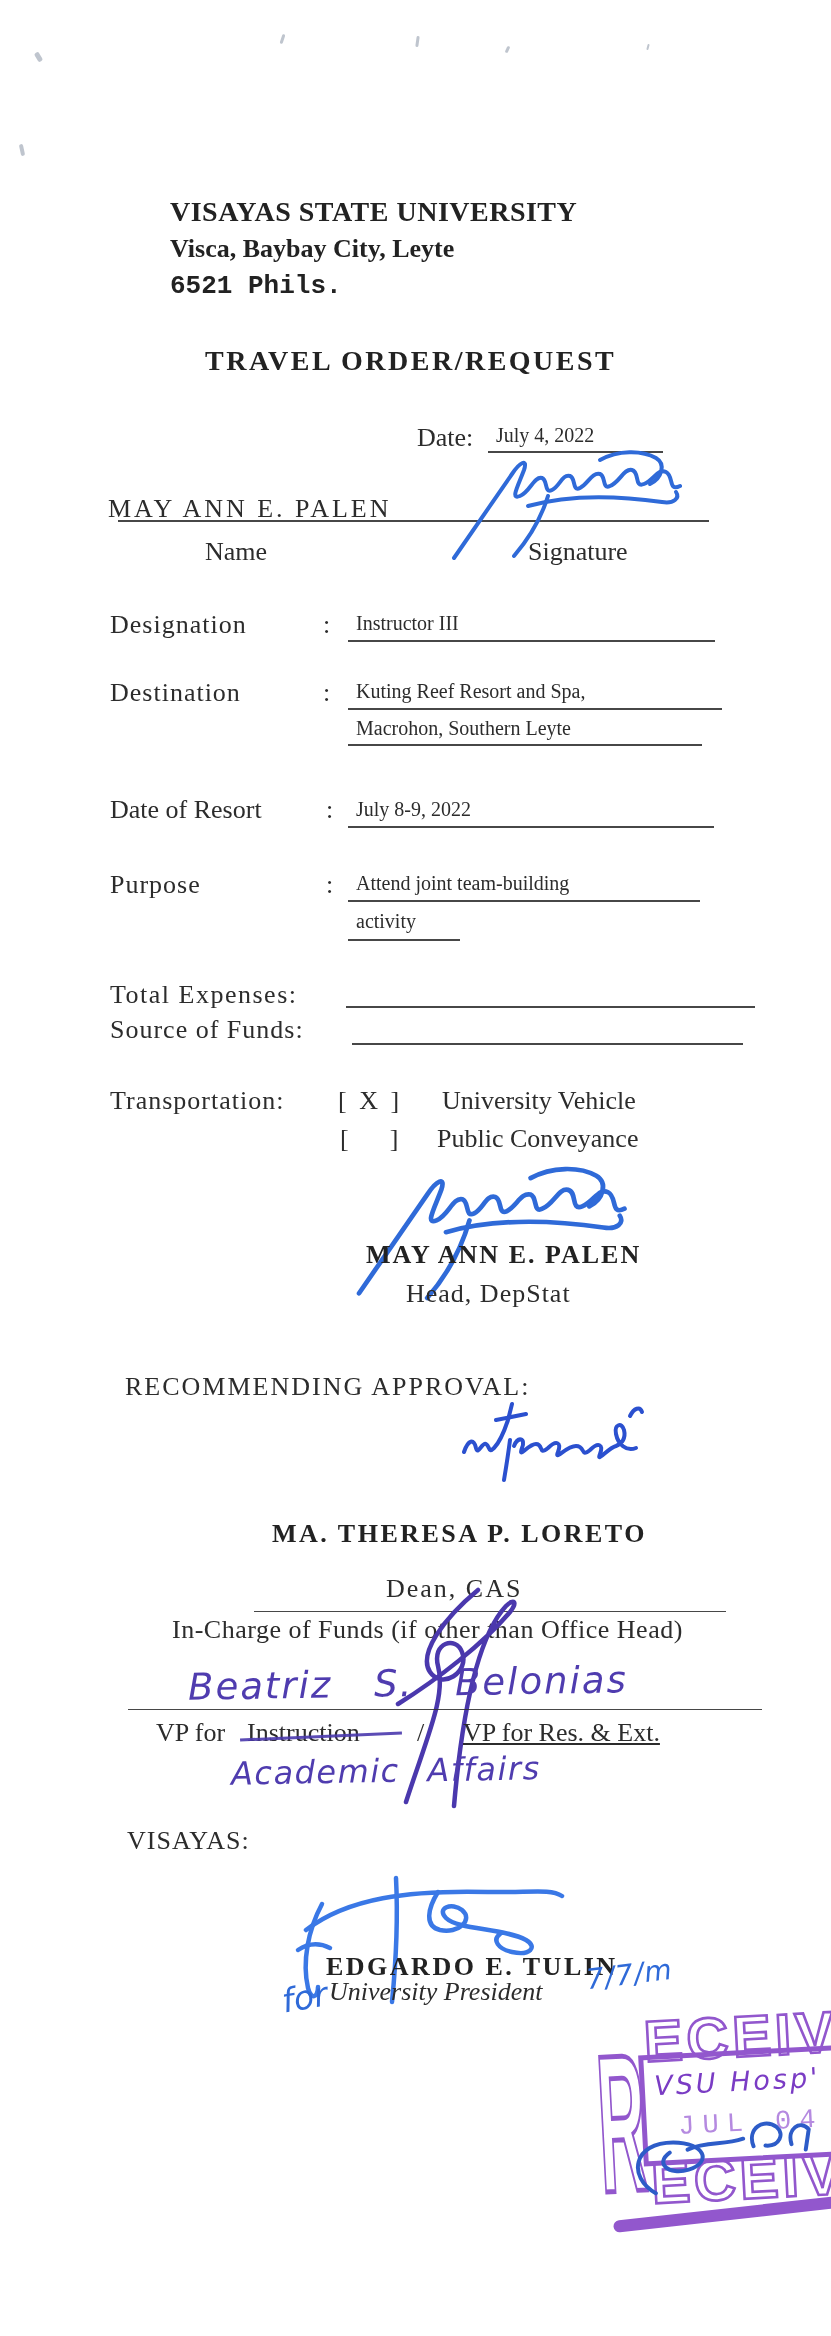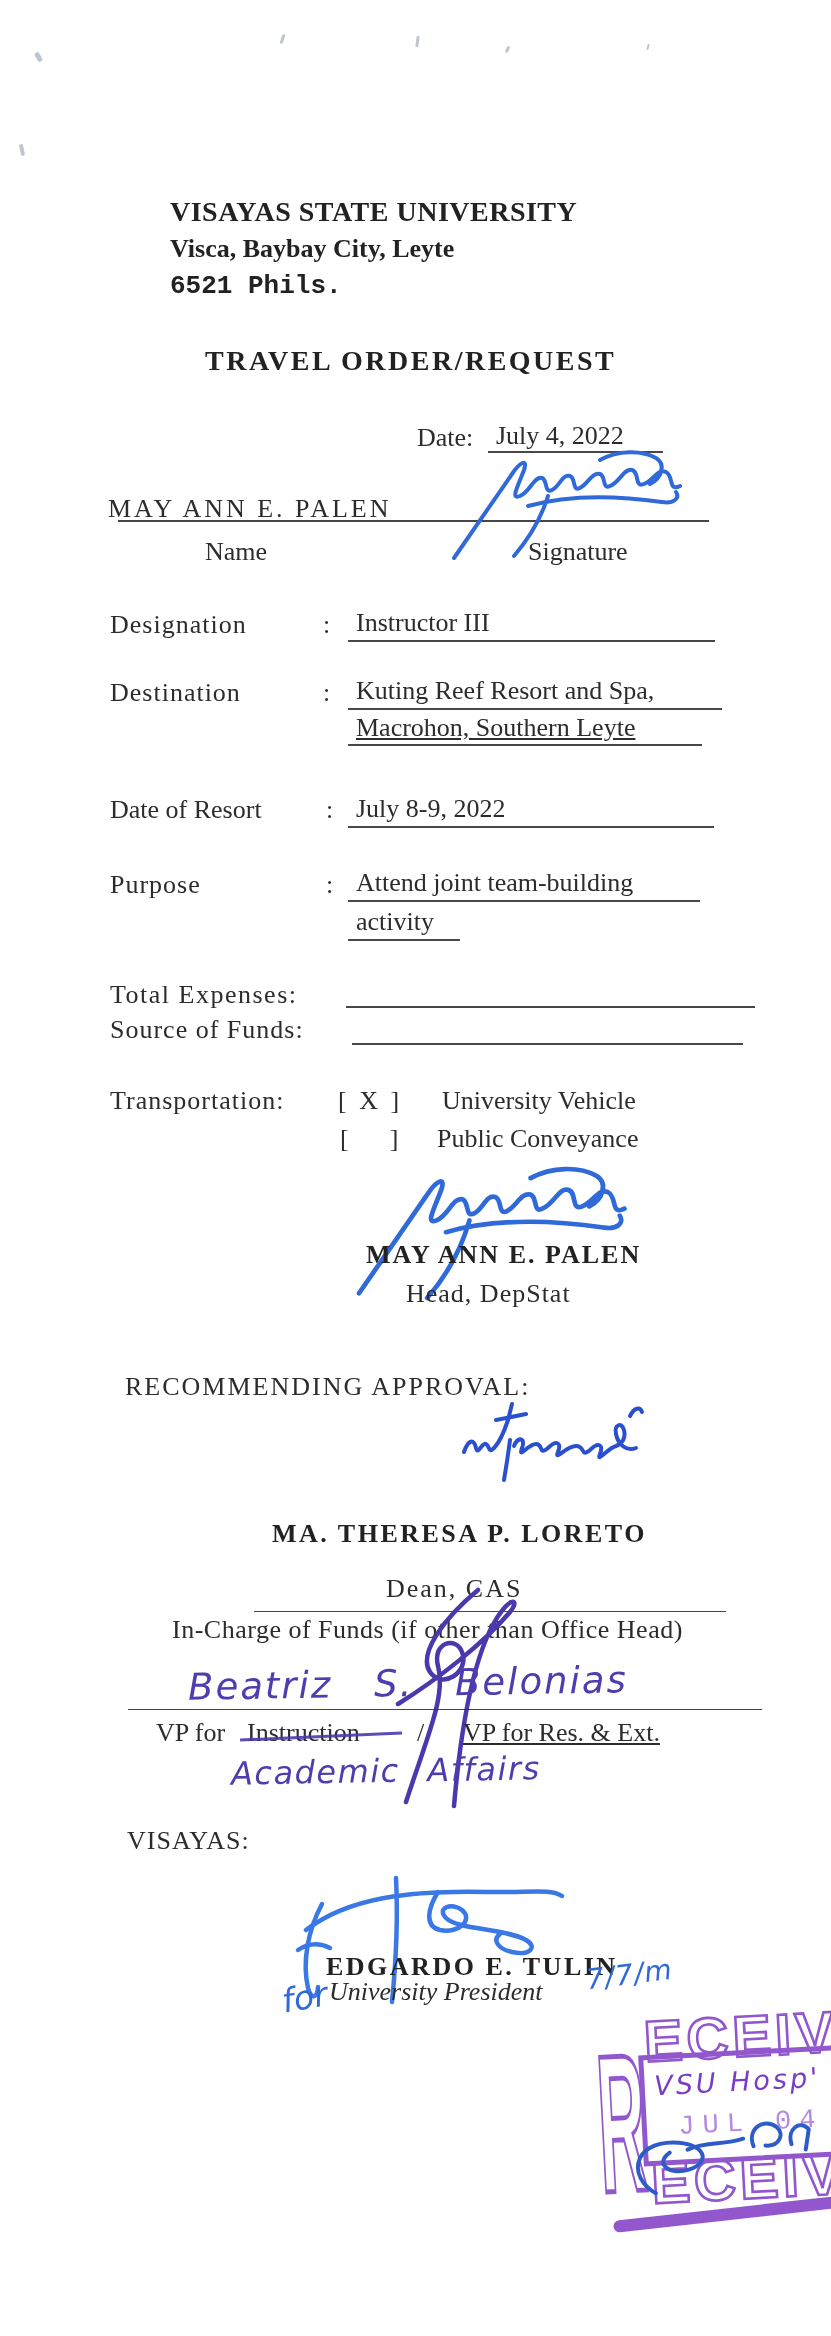--- a/index.html
+++ b/index.html
@@ -4,21 +4,21 @@
 <style>
   html,body{margin:0;padding:0;background:#ffffff;}
   .page{position:relative;width:831px;height:2336px;background:#ffffff;overflow:hidden;
         font-family:"Liberation Serif", serif;color:#2c2c2c;}
   .abs{position:absolute;white-space:nowrap;}
   .ctr{text-align:left;}
   .b{font-weight:bold;color:#222;}
   .t28{font-size:28px;line-height:30px;}
   .t26{font-size:26px;line-height:30px;}
   .rule{position:absolute;height:0;border-bottom:2px solid rgba(45,45,45,.88);}
-  .field{position:absolute;border-bottom:2px solid rgba(45,45,45,.88);font-size:26px;
+  .field{position:absolute;border-bottom:2px solid rgba(45,45,45,.88);font-size:20px;
          padding-left:8px;white-space:nowrap;}
   .hand{font-family:"DejaVu Sans",sans-serif;font-style:italic;}
   .violet{color:#4f3caf;}
   .blue{color:#2f6ad8;}
   .speck{position:absolute;background:#8b95a5;opacity:.55;border-radius:2px;}
 
   
   .univ{left:170px;top:197px;width:570px;letter-spacing:.5px;}
   .addr{left:170px;top:234px;width:570px;}
   .postal{left:170px;top:271px;width:570px;font-family:Liberation Mono, monospace;}
@@ -35,21 +35,21 @@
   .sig-cap{left:528px;top:537px;width:140px;}
   .sig1{left:448px;top:444px;}
 
   
   .lbl-desig{left:110px;top:610px;letter-spacing:1px;}
   .col-desig{left:323px;top:610px;}
   .fld-desig{left:348px;top:606px;width:359px;height:34px;line-height:34px;}
   .lbl-dest{left:110px;top:678px;letter-spacing:1px;}
   .col-dest{left:323px;top:678px;}
   .fld-dest1{left:348px;top:674px;width:366px;height:34px;line-height:34px;}
-  .fld-dest2{left:348px;top:712px;width:346px;height:32px;line-height:32px;text-decoration:underline;}
+  .fld-dest2{left:348px;top:712px;width:346px;height:32px;line-height:32px;}
   .lbl-trav{left:110px;top:795px;}
   .col-trav{left:326px;top:795px;}
   .fld-trav{left:348px;top:792px;width:358px;height:34px;line-height:34px;}
   .lbl-purp{left:110px;top:870px;letter-spacing:1px;}
   .col-purp{left:326px;top:870px;}
   .fld-purp1{left:348px;top:866px;width:344px;height:34px;line-height:34px;}
   .fld-purp2{left:348px;top:904px;width:104px;height:35px;line-height:35px;}
   .lbl-texp{left:110px;top:980px;letter-spacing:1.5px;}
   .line-texp{left:346px;top:1006px;width:409px;}
   .lbl-sof{left:110px;top:1015px;letter-spacing:1px;}

